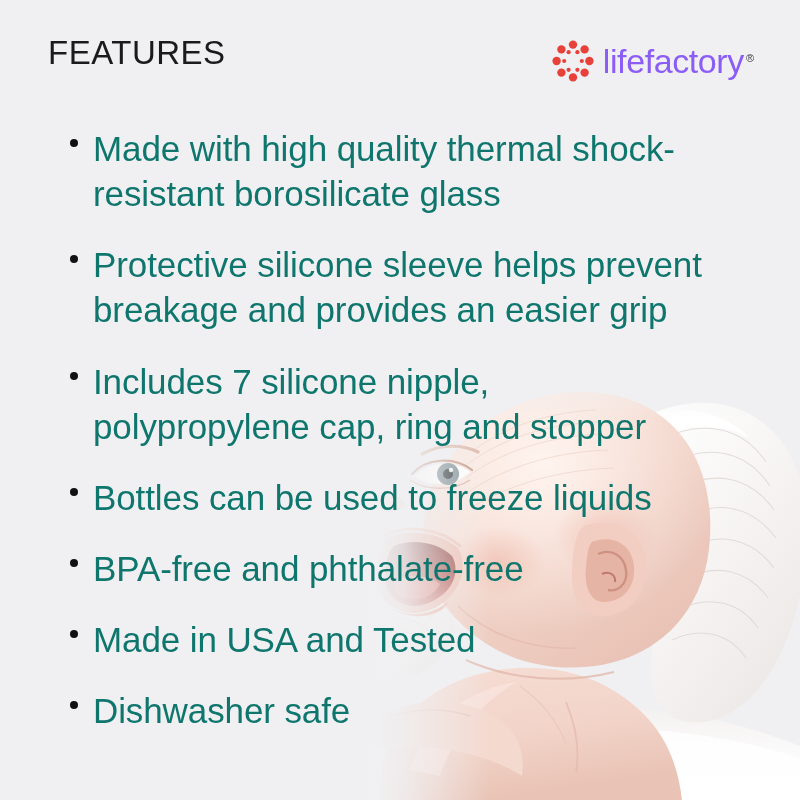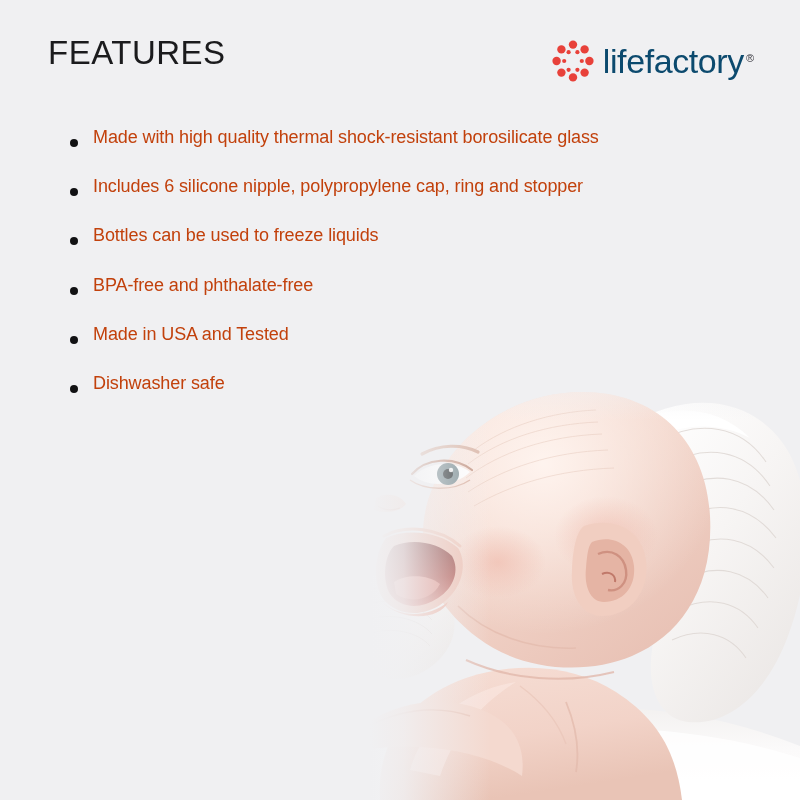--- a/index.html
+++ b/index.html
@@ -81,21 +81,21 @@
   .logo-wordmark {
     display: flex;
     align-items: flex-start;
     color: #22222a;
   }
   .logo-text {
     font-size: 34px;
     font-weight: 400;
     letter-spacing: -0.4px;
     line-height: 42px;
-    color: #0c4a6e;
+    color: #8b5cf6;
   }
   .logo-tm {
     font-size: 11px;
     line-height: 1;
     margin-top: 13px;
     margin-left: 2px;
     color: #3a3a42;
   }
 
   
@@ -105,22 +105,22 @@
     top: 126px;
     width: 700px;
     margin: 0;
     padding: 0;
     list-style: none;
   }
   .feature-item {
     position: relative;
     padding-left: 45px;
     margin-bottom: 26px;
-    color: #c2410c;
-    font-size: 18px;
+    color: #0f766e;
+    font-size: 35px;
     font-weight: 300;
     line-height: 1.29;
     letter-spacing: -0.1px;
     max-width: 655px;
   }
   .feature-item:last-child { margin-bottom: 16px; }
   .feature-bullet {
     position: absolute;
     left: 22px;
     top: 13px;
@@ -290,23 +290,27 @@
         <span class="logo-tm">®</span>
       </div>
     </div>
   </div>
 
   <ul class="features">
     <li class="feature-item wrap-1">
       <span class="feature-bullet"></span>
       <span class="feature-text">Made with high quality thermal shock-resistant borosilicate glass</span>
     </li>
+    <li class="feature-item wrap-2">
+      <span class="feature-bullet"></span>
+      <span class="feature-text">Protective silicone sleeve helps prevent breakage and provides an easier grip</span>
+    </li>
     <li class="feature-item wrap-3">
       <span class="feature-bullet"></span>
-      <span class="feature-text">Includes 6 silicone nipple, polypropylene cap, ring and stopper</span>
+      <span class="feature-text">Includes 7 silicone nipple, polypropylene cap, ring and stopper</span>
     </li>
     <li class="feature-item">
       <span class="feature-bullet"></span>
       <span class="feature-text">Bottles can be used to freeze liquids</span>
     </li>
     <li class="feature-item">
       <span class="feature-bullet"></span>
       <span class="feature-text">BPA-free and phthalate-free</span>
     </li>
     <li class="feature-item">

